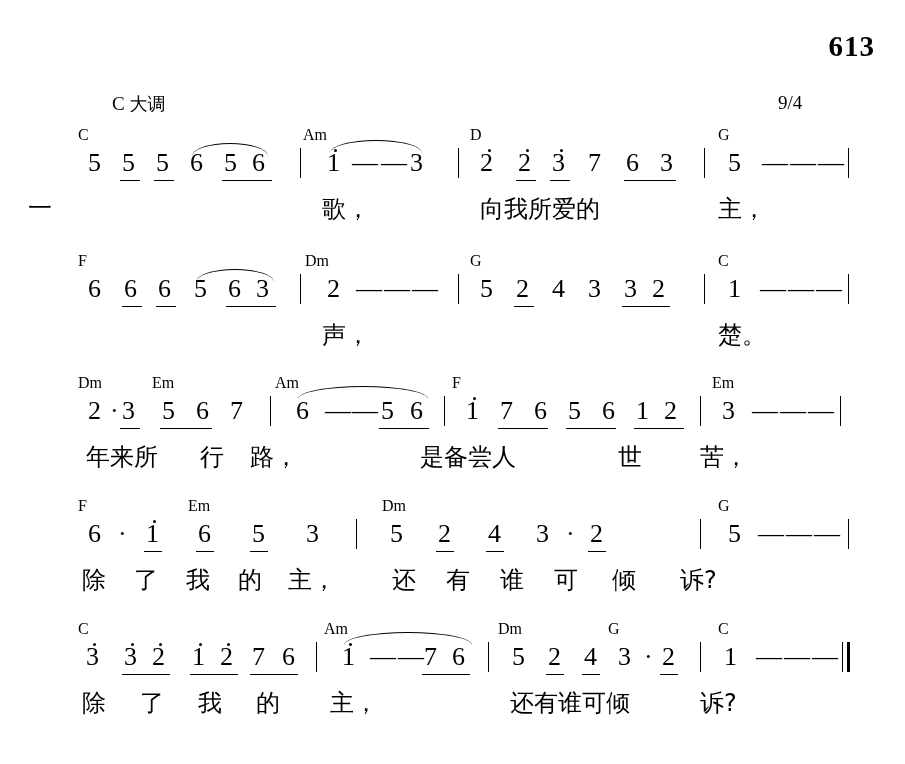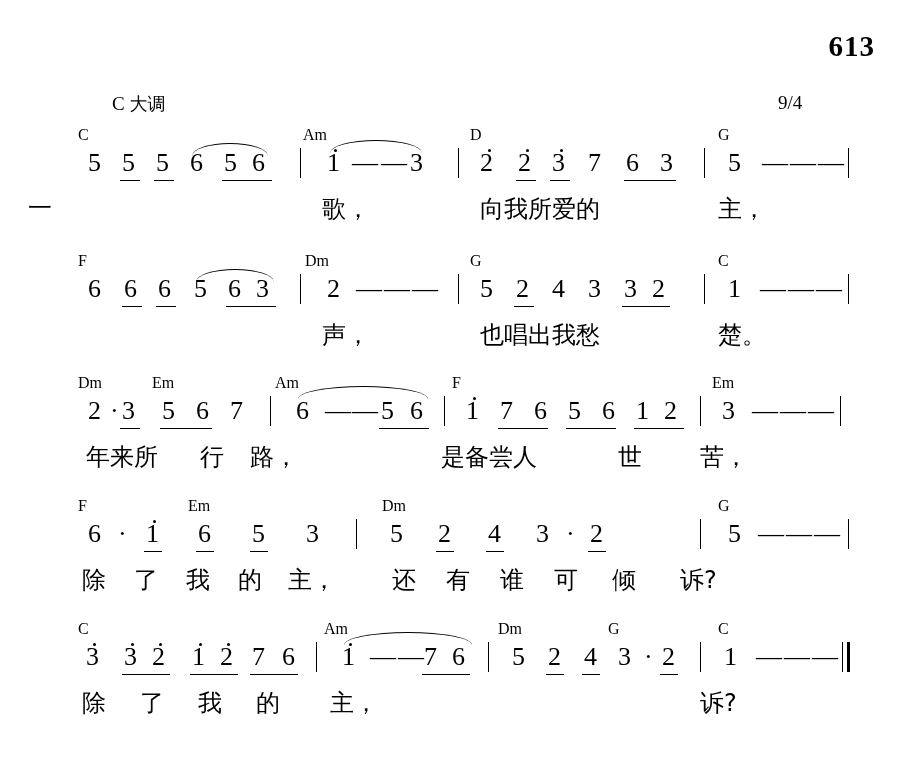--- a/index.html
+++ b/index.html
@@ -253,21 +253,20 @@
 
       <span class="bar" style="left:704px;"></span>
       <span class="tok" style="left:728px;">1</span>
       <span class="tok" style="left:760px;">—</span>
       <span class="tok" style="left:788px;">—</span>
       <span class="tok" style="left:816px;">—</span>
       <span class="bar" style="left:848px;"></span>
     </div>
     <div class="lyrics">
       <span class="ltok" style="left:322px;">声，</span>
-      <span class="ltok" style="left:480px;">也唱出我愁</span>
       <span class="ltok" style="left:718px;">楚。</span>
     </div>
   </div>
 
   <div class="system" style="top:374px;">
     <div class="chords">
       <span class="chord" style="left:78px;">Dm</span>
       <span class="chord" style="left:152px;">Em</span>
       <span class="chord" style="left:275px;">Am</span>
       <span class="chord" style="left:452px;">F</span>
@@ -309,21 +308,21 @@
       <span class="tok" style="left:722px;">3</span>
       <span class="tok" style="left:752px;">—</span>
       <span class="tok" style="left:780px;">—</span>
       <span class="tok" style="left:808px;">—</span>
       <span class="bar" style="left:840px;"></span>
     </div>
     <div class="lyrics">
       <span class="ltok" style="left:86px;">年来所</span>
       <span class="ltok" style="left:200px;">行</span>
       <span class="ltok" style="left:250px;">路，</span>
-      <span class="ltok" style="left:441px;">是备尝人</span>
+      <span class="ltok" style="left:420px;">是备尝人</span>
       <span class="ltok" style="left:618px;">世</span>
       <span class="ltok" style="left:700px;">苦，</span>
     </div>
   </div>
 
   <div class="system" style="top:497px;">
     <div class="chords">
       <span class="chord" style="left:78px;">F</span>
       <span class="chord" style="left:188px;">Em</span>
       <span class="chord" style="left:382px;">Dm</span>
@@ -426,17 +425,18 @@
       <span class="tok" style="left:784px;">—</span>
       <span class="tok" style="left:812px;">—</span>
       <span class="dblbar" style="left:842px;"></span>
     </div>
     <div class="lyrics">
       <span class="ltok" style="left:82px;">除</span>
       <span class="ltok" style="left:140px;">了</span>
       <span class="ltok" style="left:198px;">我</span>
       <span class="ltok" style="left:256px;">的</span>
       <span class="ltok" style="left:330px;">主，</span>
+      <span class="ltok" style="left:510px;">还有谁可倾</span>
       <span class="ltok" style="left:700px;">诉?</span>
     </div>
   </div>
 
 </div>
 
 </body></html>

